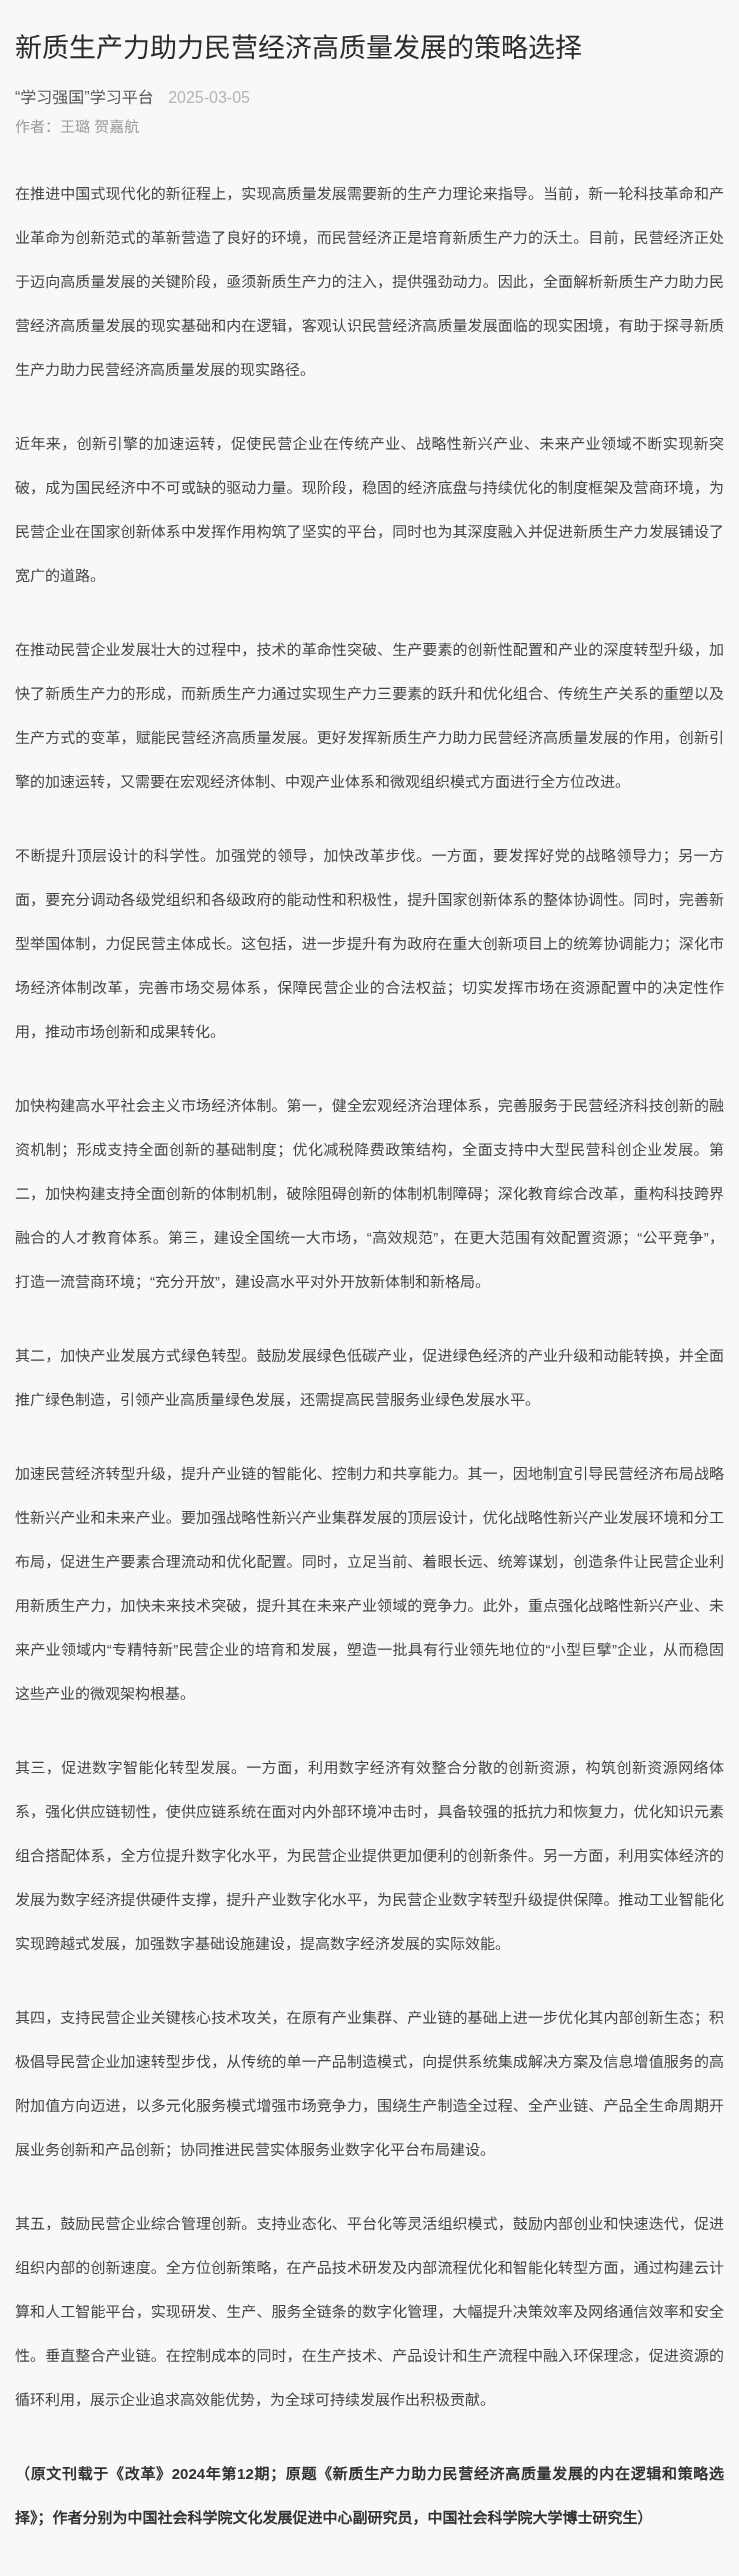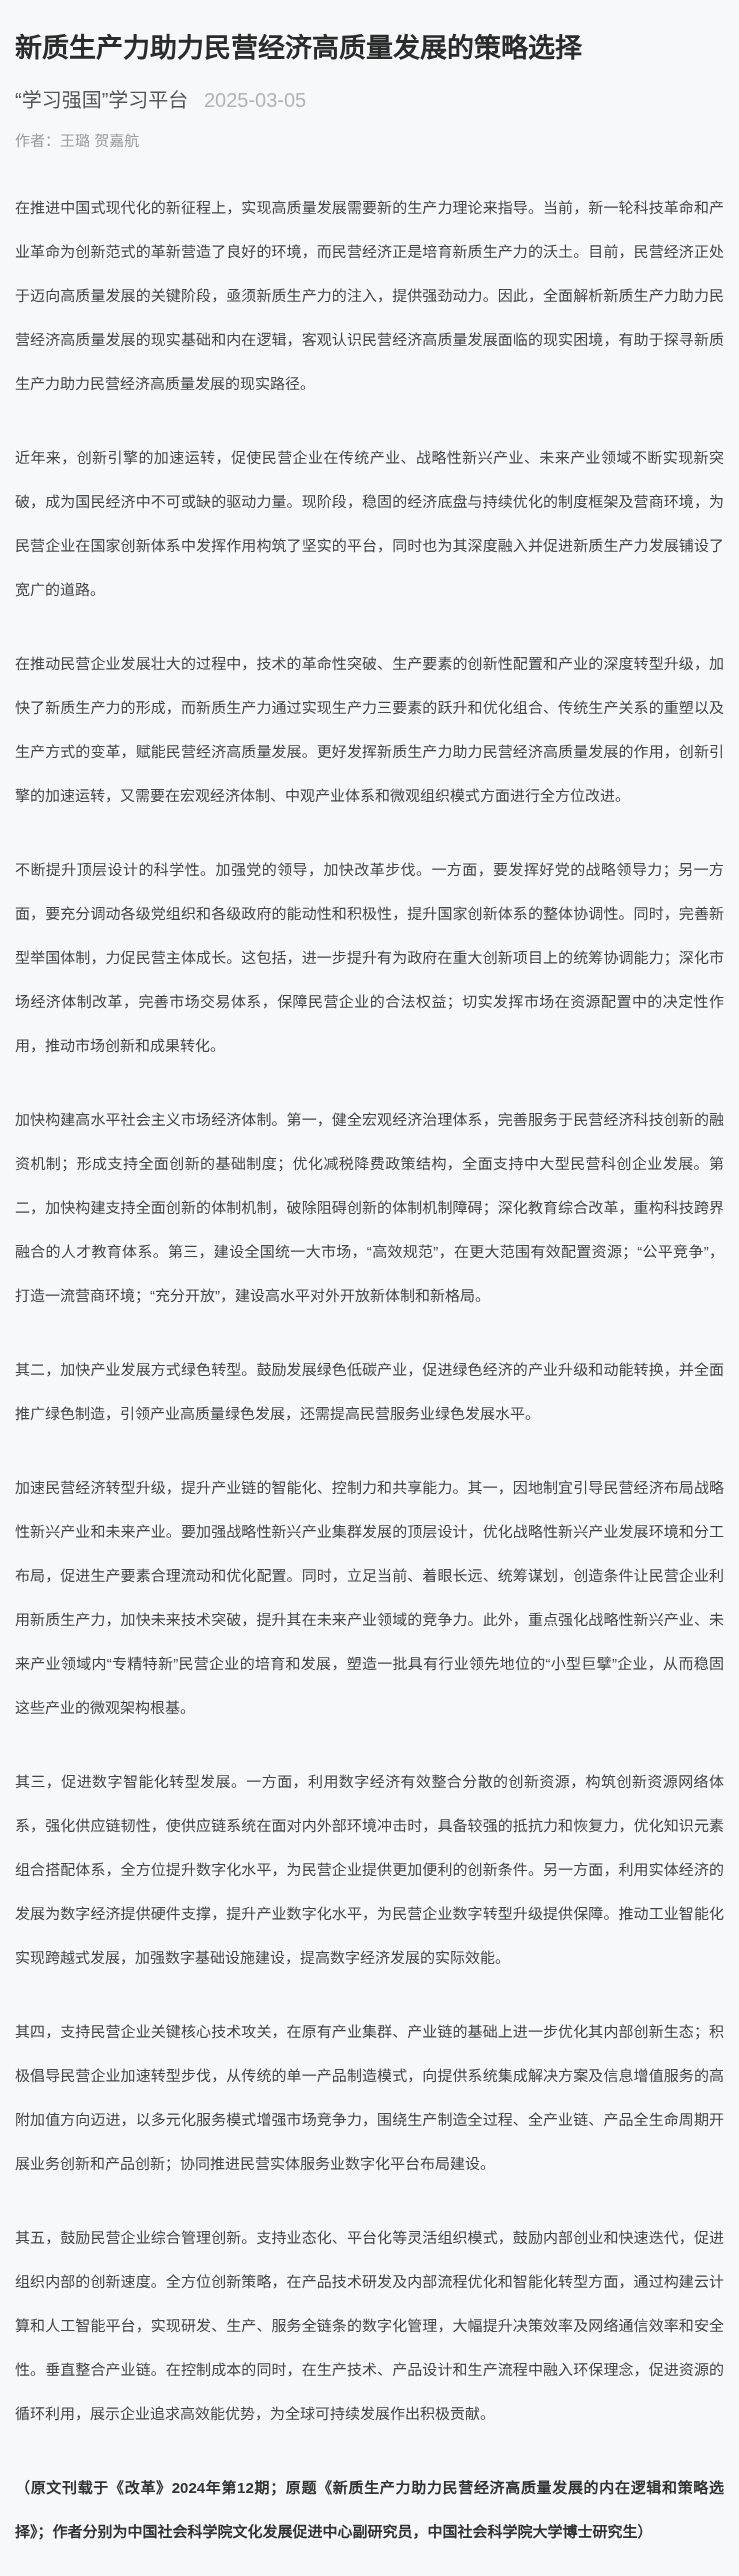--- a/index.html
+++ b/index.html
@@ -10,29 +10,29 @@
   }
   .page {
     width: 739px;
     min-height: 2576px;
     box-sizing: border-box;
     padding: 24px 15px 30px 15px;
     background: #f7f8f9;
   }
   .title {
     font-size: 27px;
-    font-weight: 700;
+    font-weight: 400;
     line-height: 1.35;
     color: #2b2b2b;
     margin: 6px 0 18px 0;
   }
   .meta {
-    font-size: 20px;
+    font-size: 16px;
     color: #565656;
-    margin: 0 0 16px 0;
+    margin: 0 0 7px 0;
   }
   .meta .date {
     color: #b3b3b3;
     margin-left: 10px;
   }
   .author {
     font-size: 15px;
     color: #9b9b9b;
     margin: 0 0 36px 0;
   }

